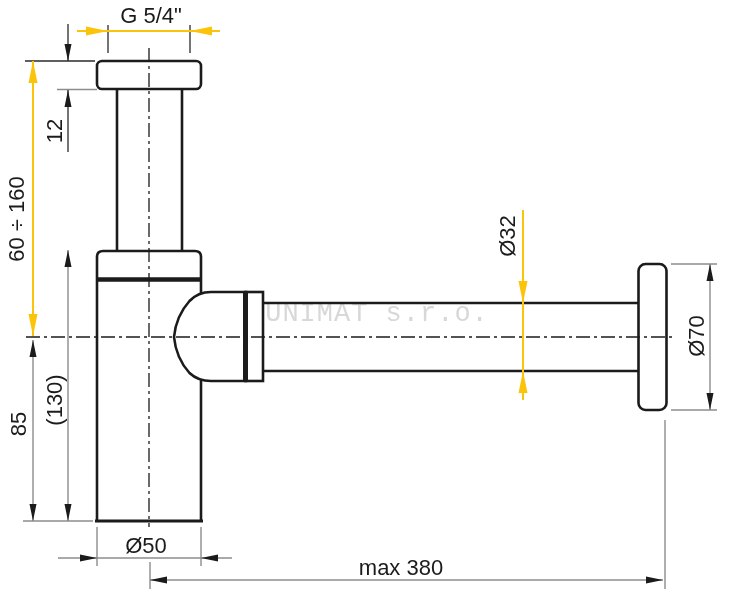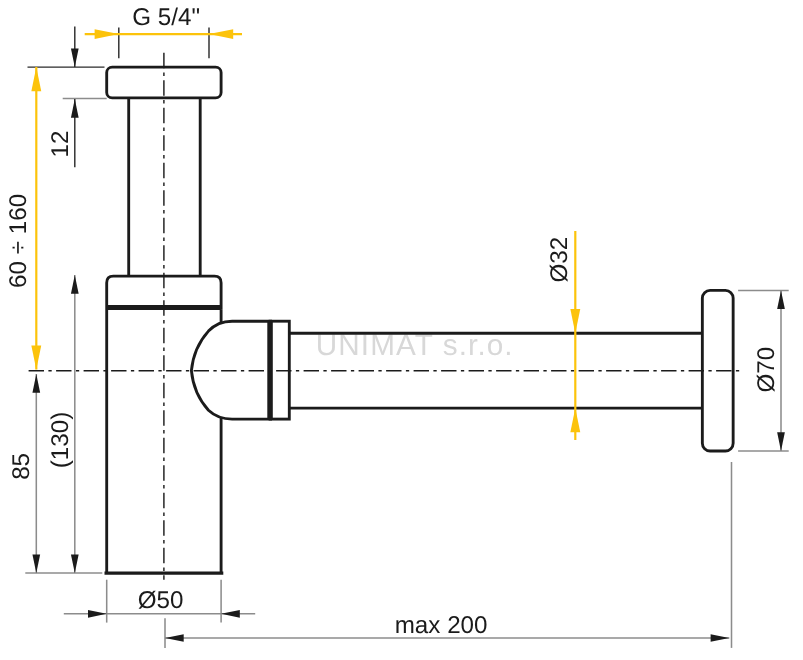--- a/index.html
+++ b/index.html
@@ -16,20 +16,21 @@
   }
   .watermark {
     position: absolute;
     left: 377px; top: 314px;
     transform: translate(-50%, -50%);
     font-size: 27px;
     letter-spacing: 1px;
     color: var(--wm, #d8d8d8);
     white-space: nowrap;
     user-select: none;
+    font-family: Liberation Mono, monospace;
   }
   svg.geom {
     position: absolute;
     left: 0; top: 0;
   }
   .lbl {
     position: absolute;
     transform: translate(-50%, -50%);
     font-size: 22px;
     color: var(--ink, #1b1b1b);
@@ -171,19 +172,19 @@
   <div class="lbl rot" style="left:55px; top:131px;">12</div>
 
   <div class="lbl rot" style="left:17px; top:219px;">60 ÷ 160</div>
 
   <div class="lbl rot" style="left:55px; top:400px;">(130)</div>
 
   <div class="lbl rot" style="left:19px; top:424px;">85</div>
 
   <div class="lbl" style="left:146px; top:546px;text-align:right;">Ø50</div>
 
-  <div class="lbl" style="left:401px; top:568px;">max 200</div>
+  <div class="lbl" style="left:401px; top:568px;">max 380</div>
 
   <div class="lbl rot" style="left:508px; top:236px;">Ø32</div>
 
   <div class="lbl rot" style="left:697px; top:336px;">Ø70</div>
 
 </div>
 
 </body></html>

